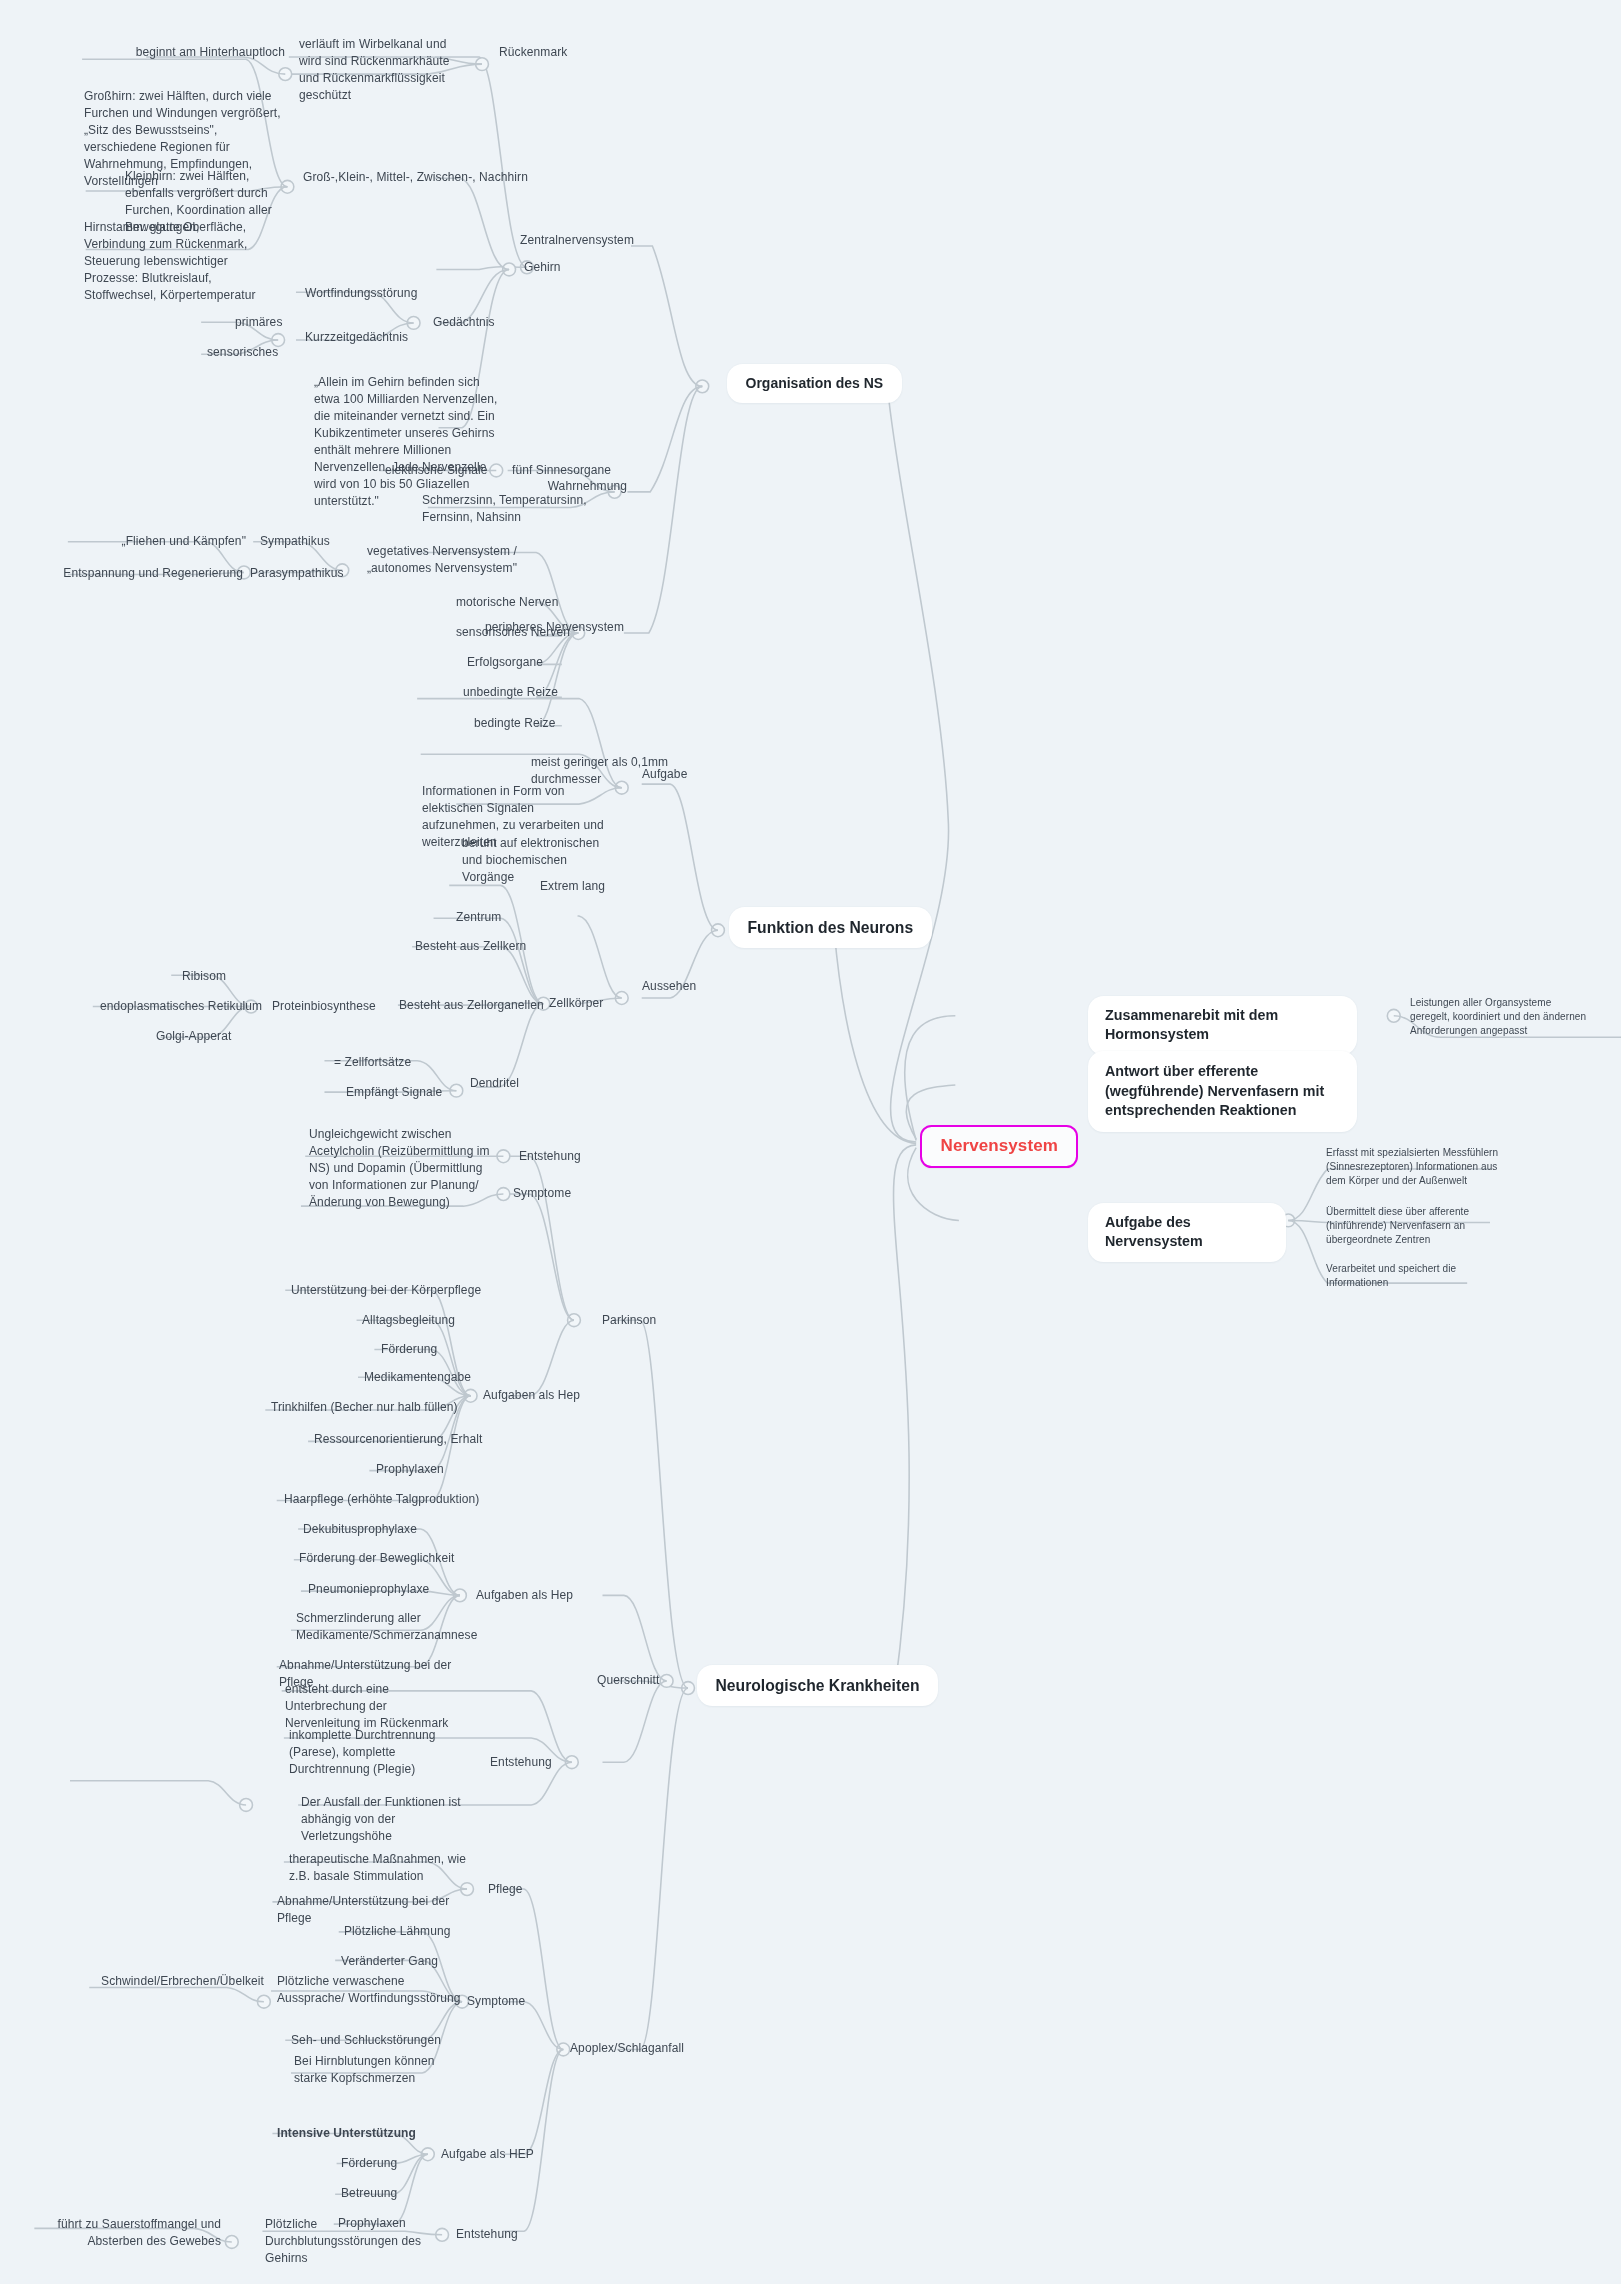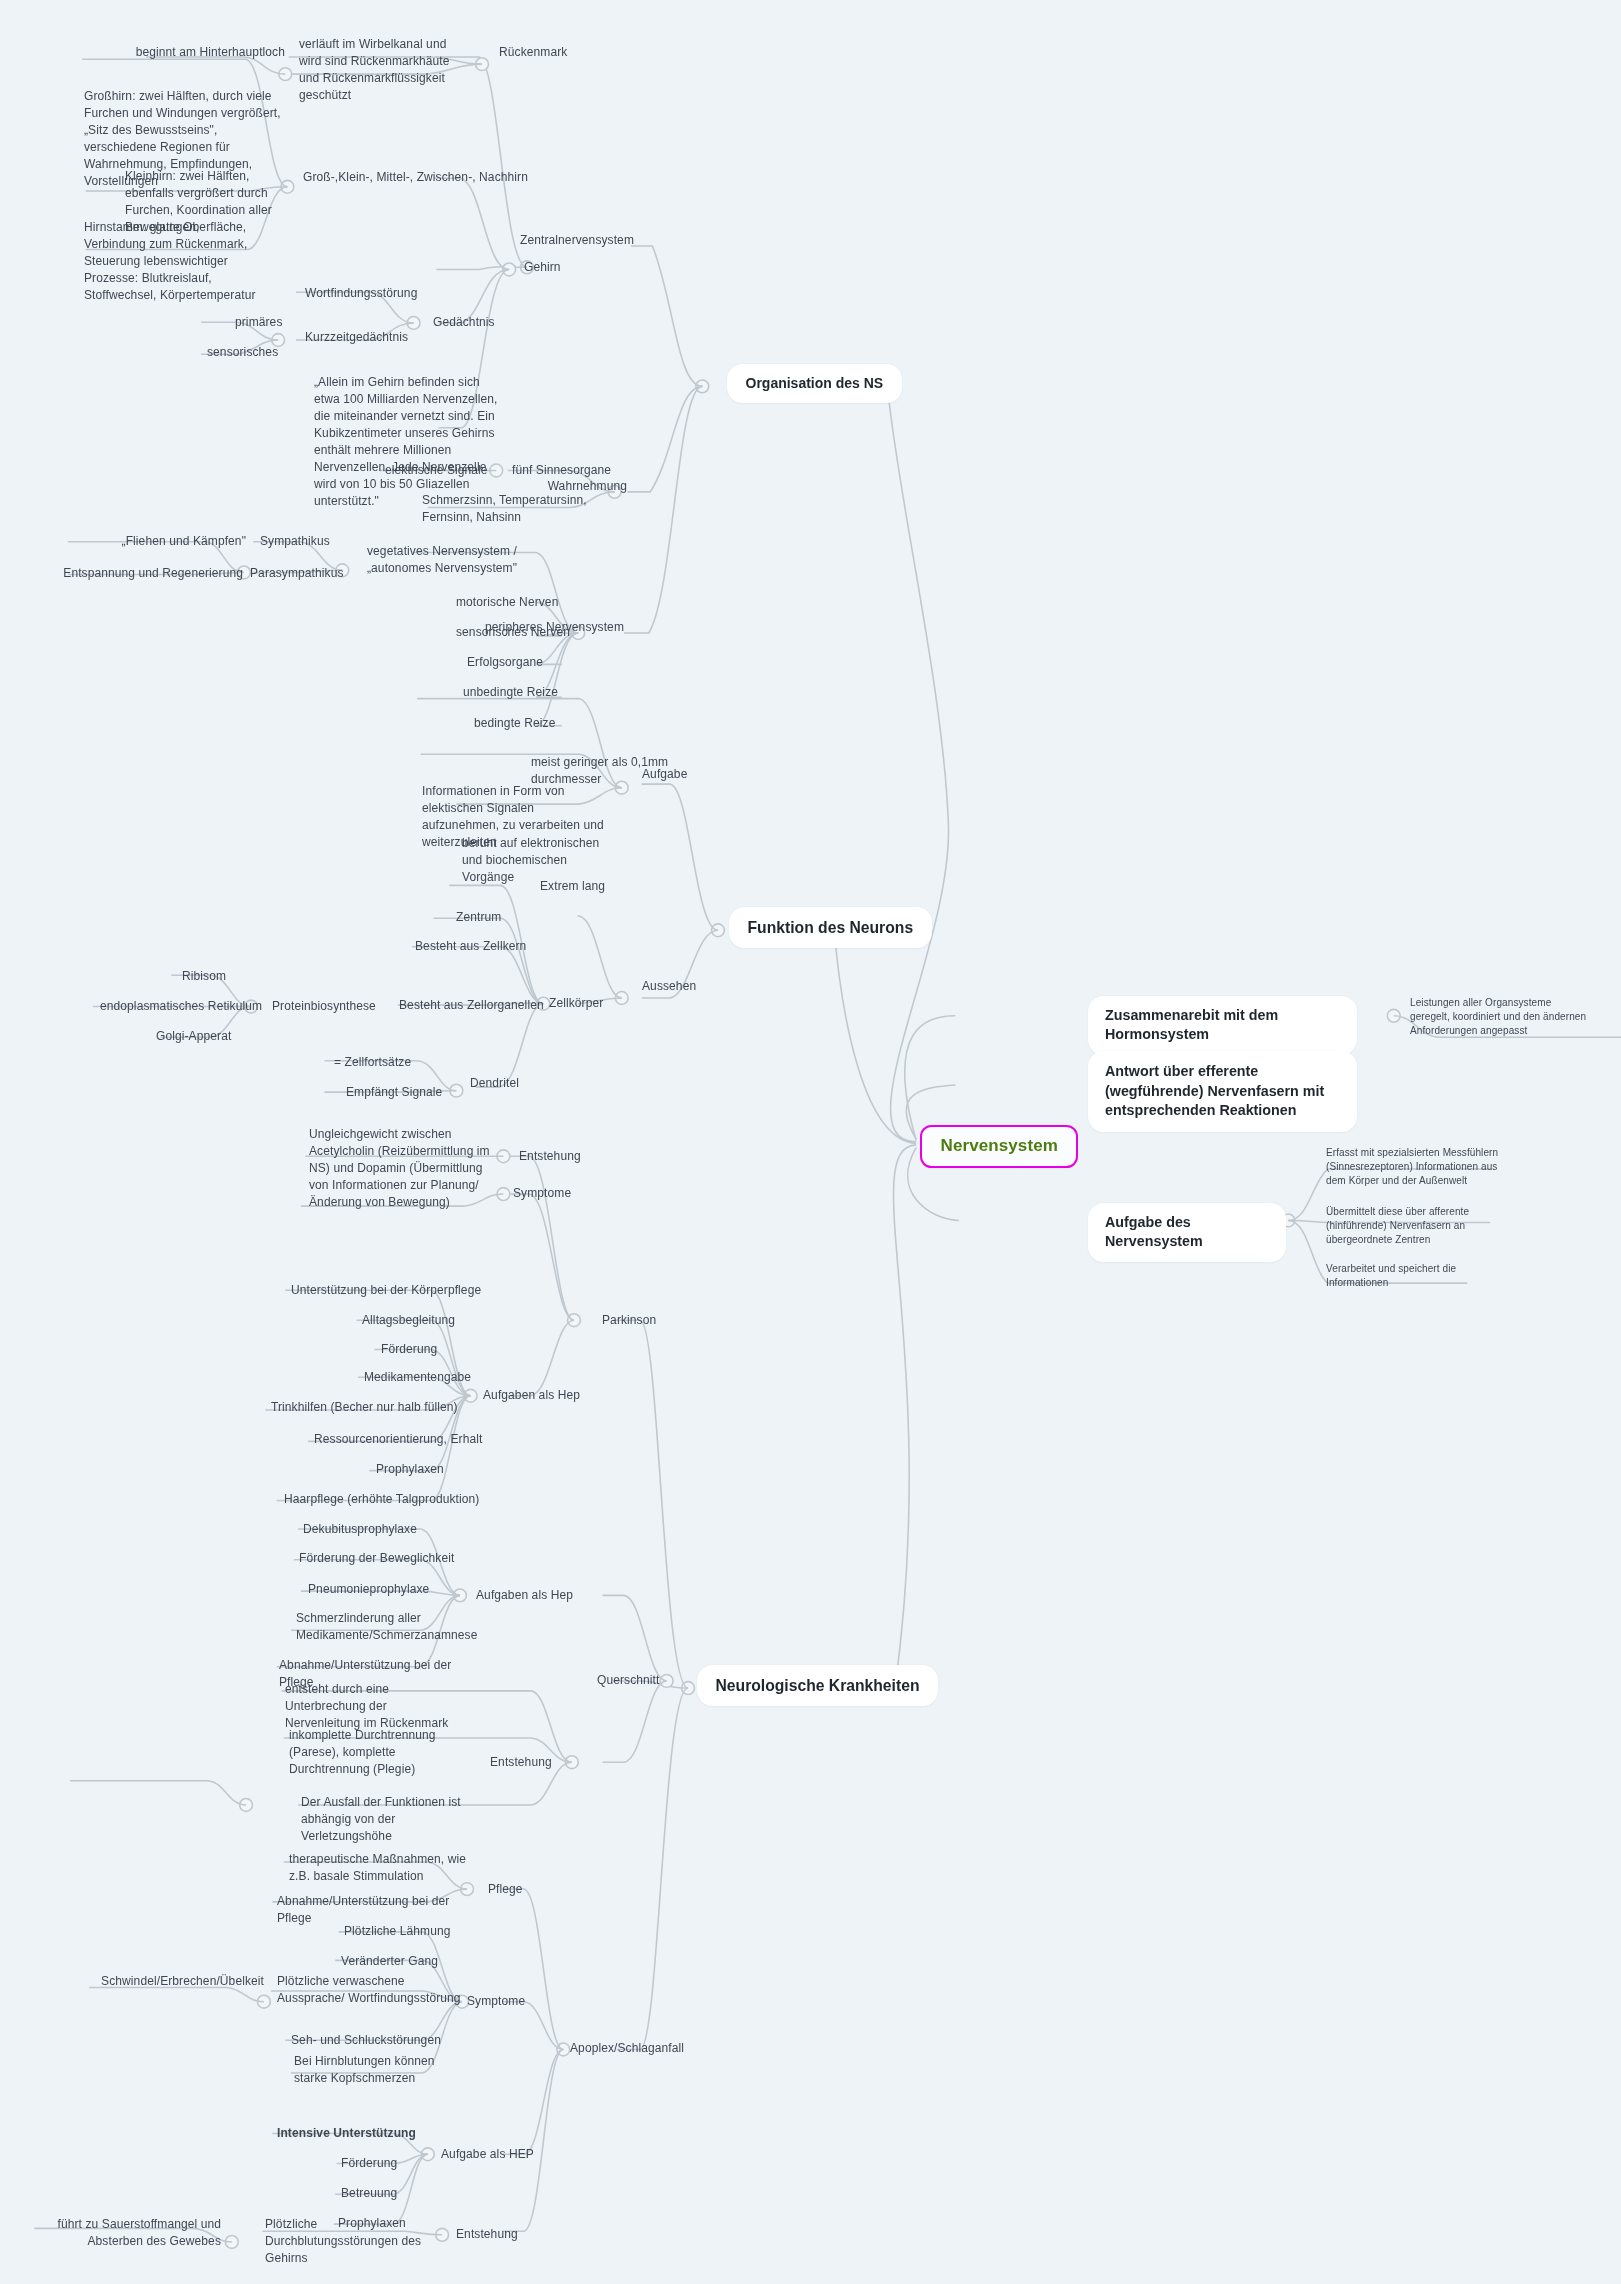--- a/index.html
+++ b/index.html
@@ -26,21 +26,21 @@
   }
   
   .root{
     position:absolute;
     border:2.5px solid #e600e6;
     background:#fbfcfd;
     border-radius:11.4px;
     padding:9.3px 18.5px;
     font-size:17px;
     font-weight:700;
-    color:#4d7c0f;
+    color:#ef4444;
     letter-spacing:0.1px;
     box-shadow:0 0.7px 1.4px rgba(0,0,0,.04);
   }
   
   .pill{
     position:absolute;
     background:#ffffff;
     border-radius:15.7px;
     padding:13px 21.4px;
     font-size:17px;

